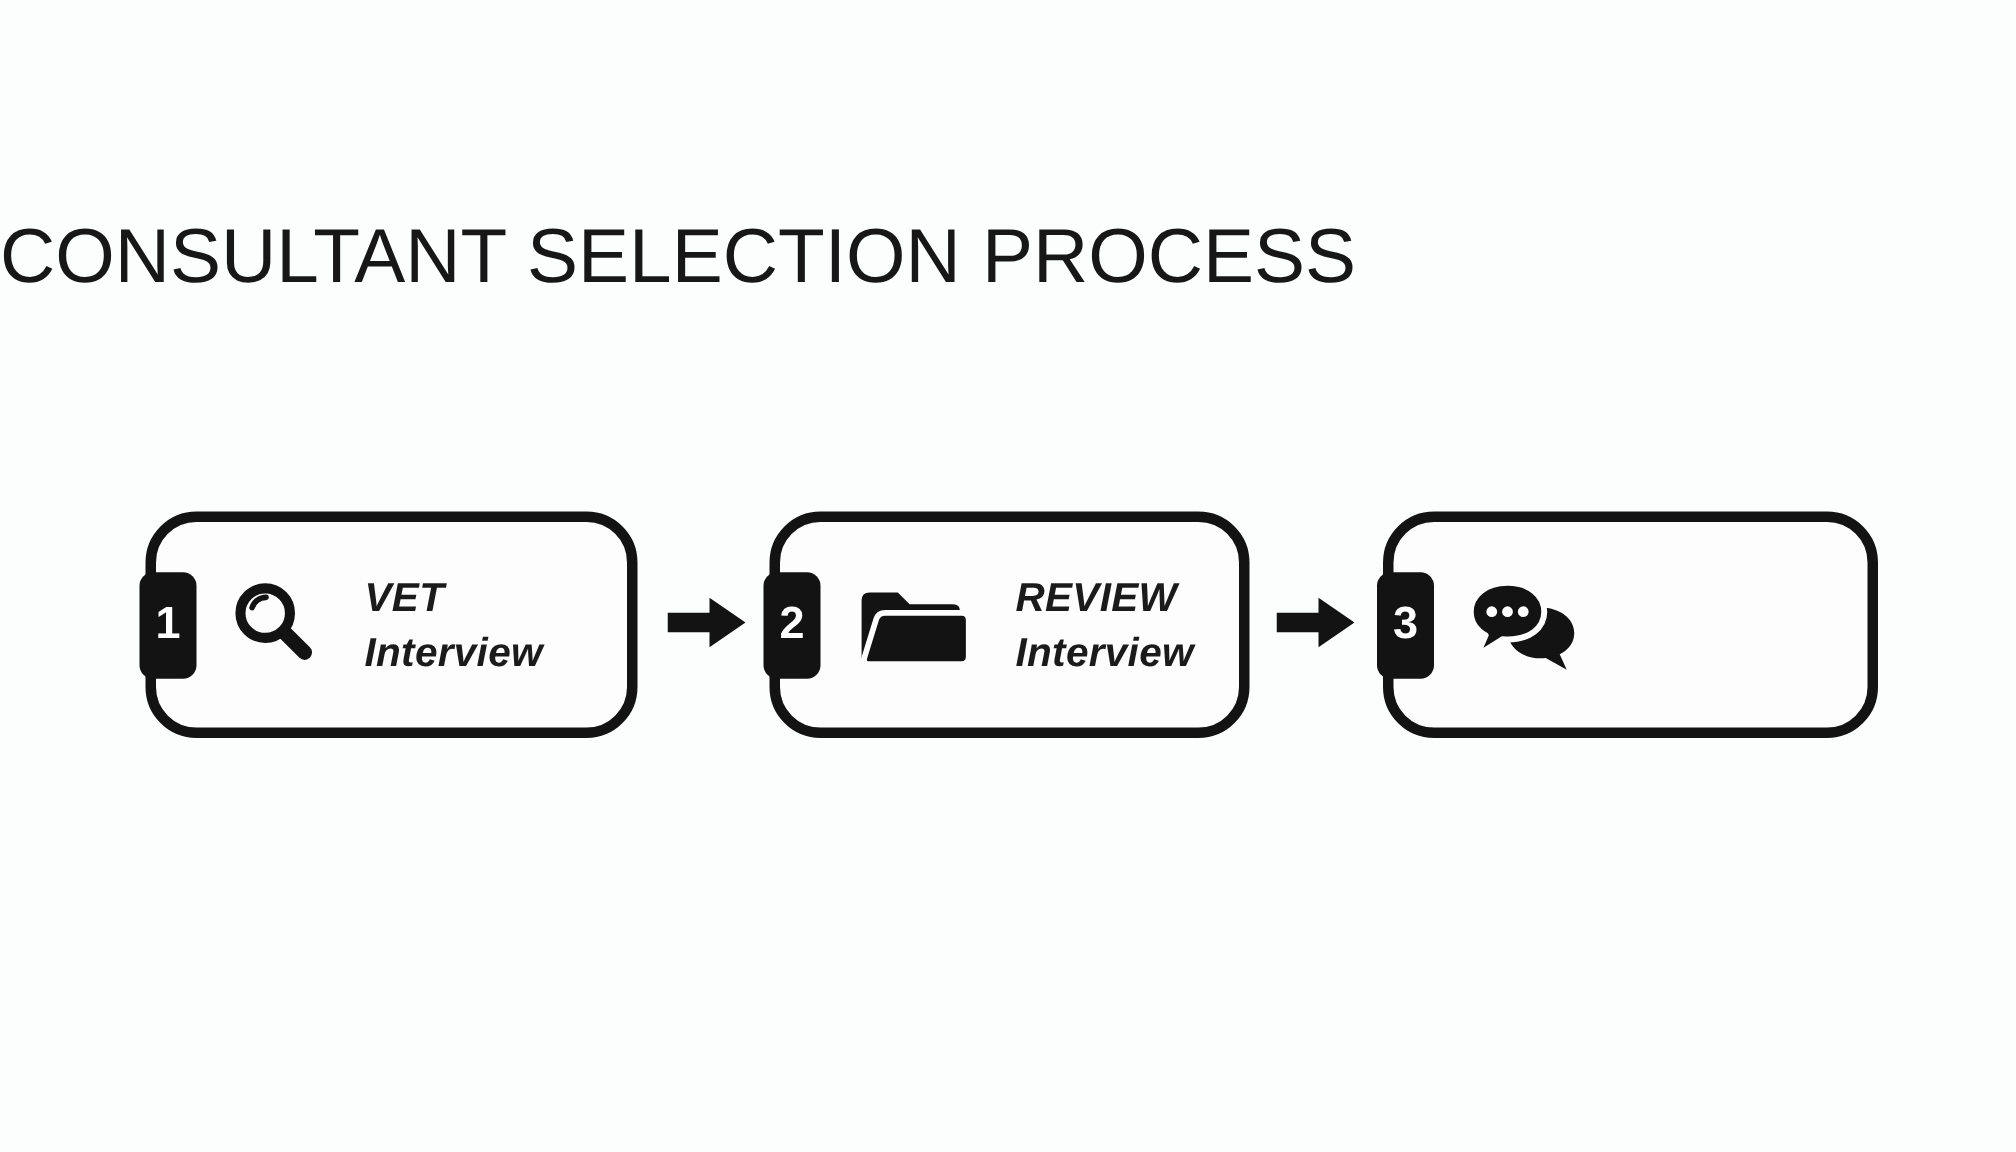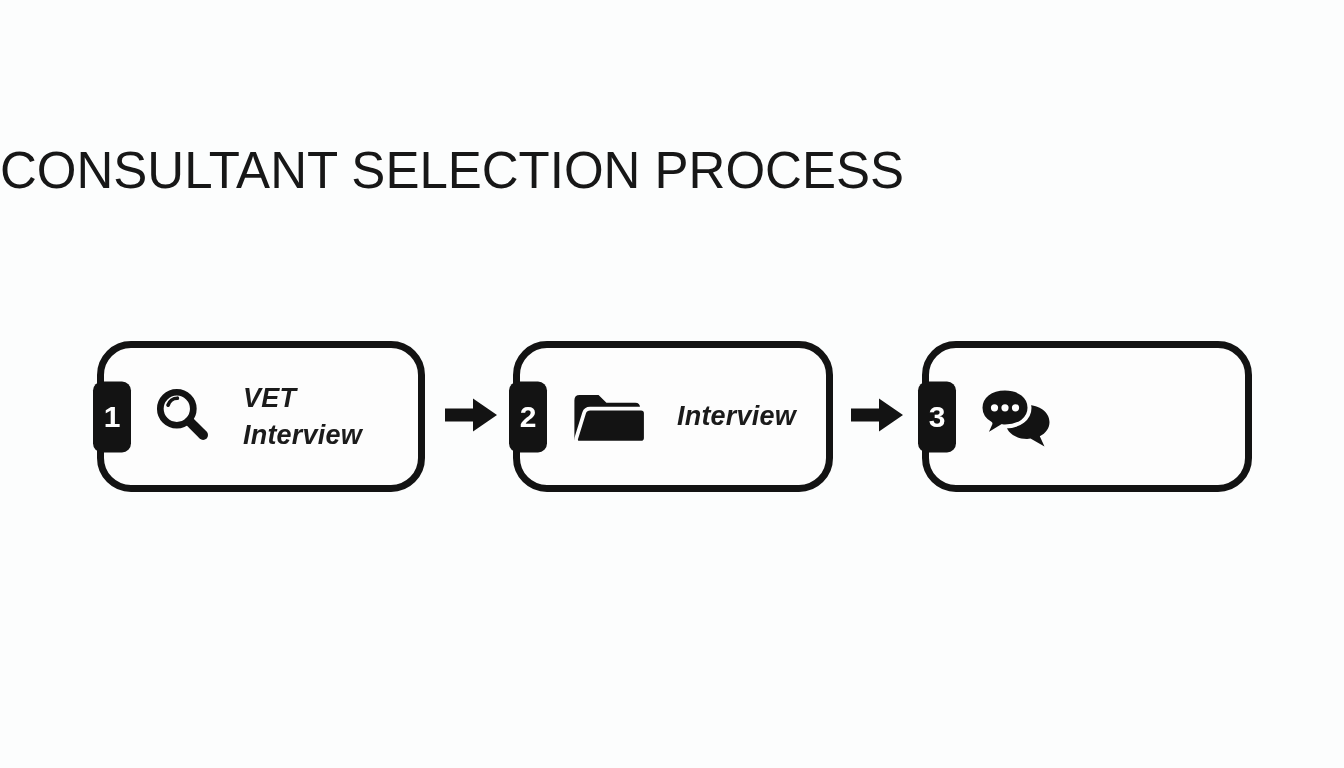--- a/index.html
+++ b/index.html
@@ -133,20 +133,21 @@
       <div class="num-tab">
         <span>2</span>
       </div>
       <span class="step-icon">
         <svg width="84" height="64" viewBox="0 0 80 60">
           <path d="M8 14 Q8 9 13 9 H31 L38.5 16.5 H66 Q70.5 16.5 70.5 21 V50 Q70.5 54.5 66 54.5 H12.5 Q8 54.5 8 50 Z" fill="#131313"></path>
           <path d="M24.5 22 H71.5 Q76 22 76 26.5 L76 50 Q76 54.5 71.5 54.5 H13 Q8.6 54.5 9.8 50.2 L17.3 26 Q18.6 22 23 22 Z" fill="#131313" stroke="#fdfdfd" stroke-width="3.6"></path>
         </svg>
       </span>
       <div class="step-label">
+        <div>REVIEW</div>
         <div>Interview</div>
       </div>
     </div>
 
     <span class="arrow arrow--2">
       <svg viewBox="0 0 52 36">
         <path d="M0 11.5 H28 V1.5 L52 18 L28 34.5 V24.5 H0 Z" fill="#131313"></path>
       </svg>
     </span>
 

